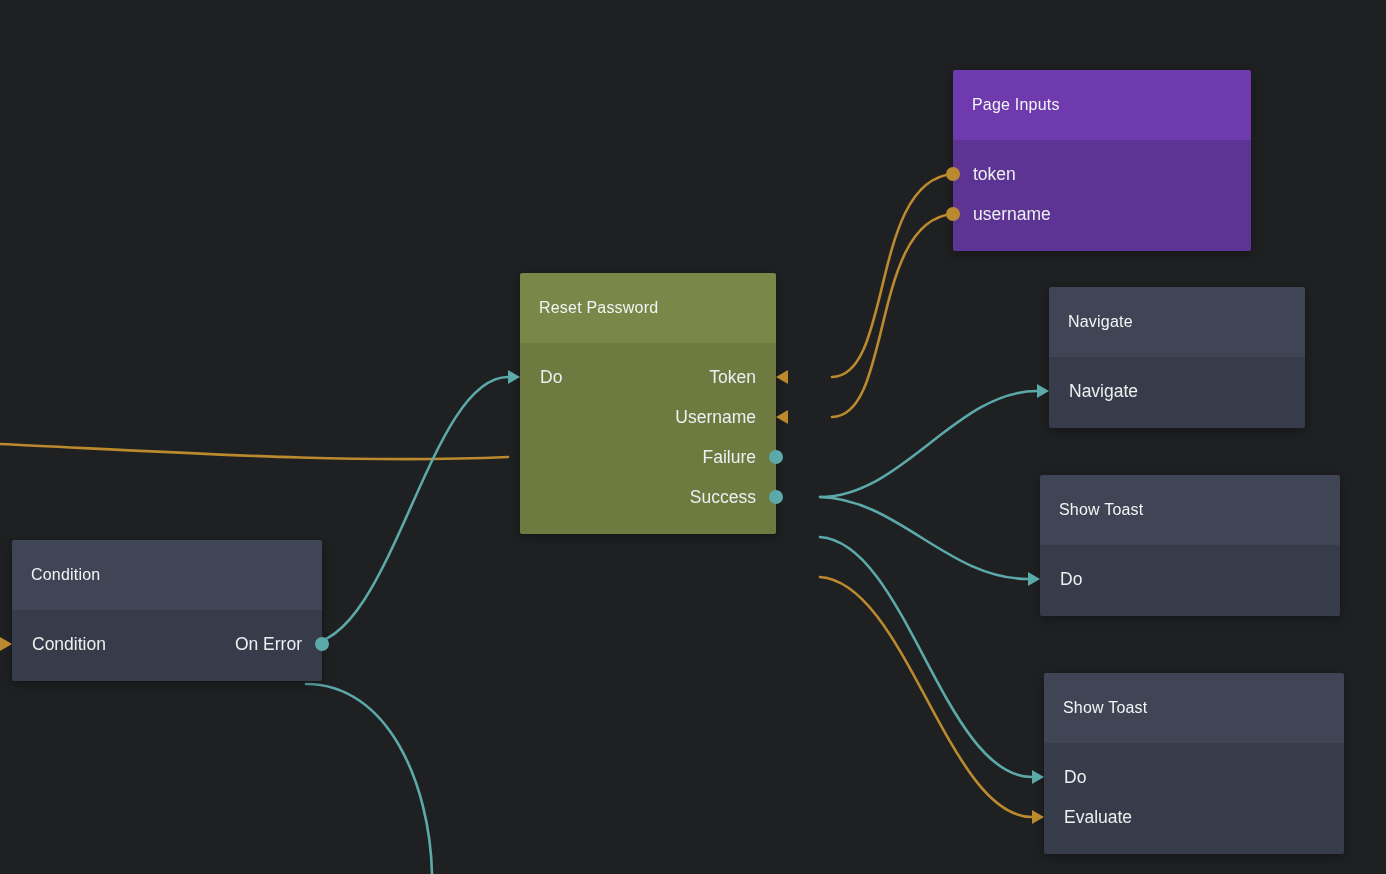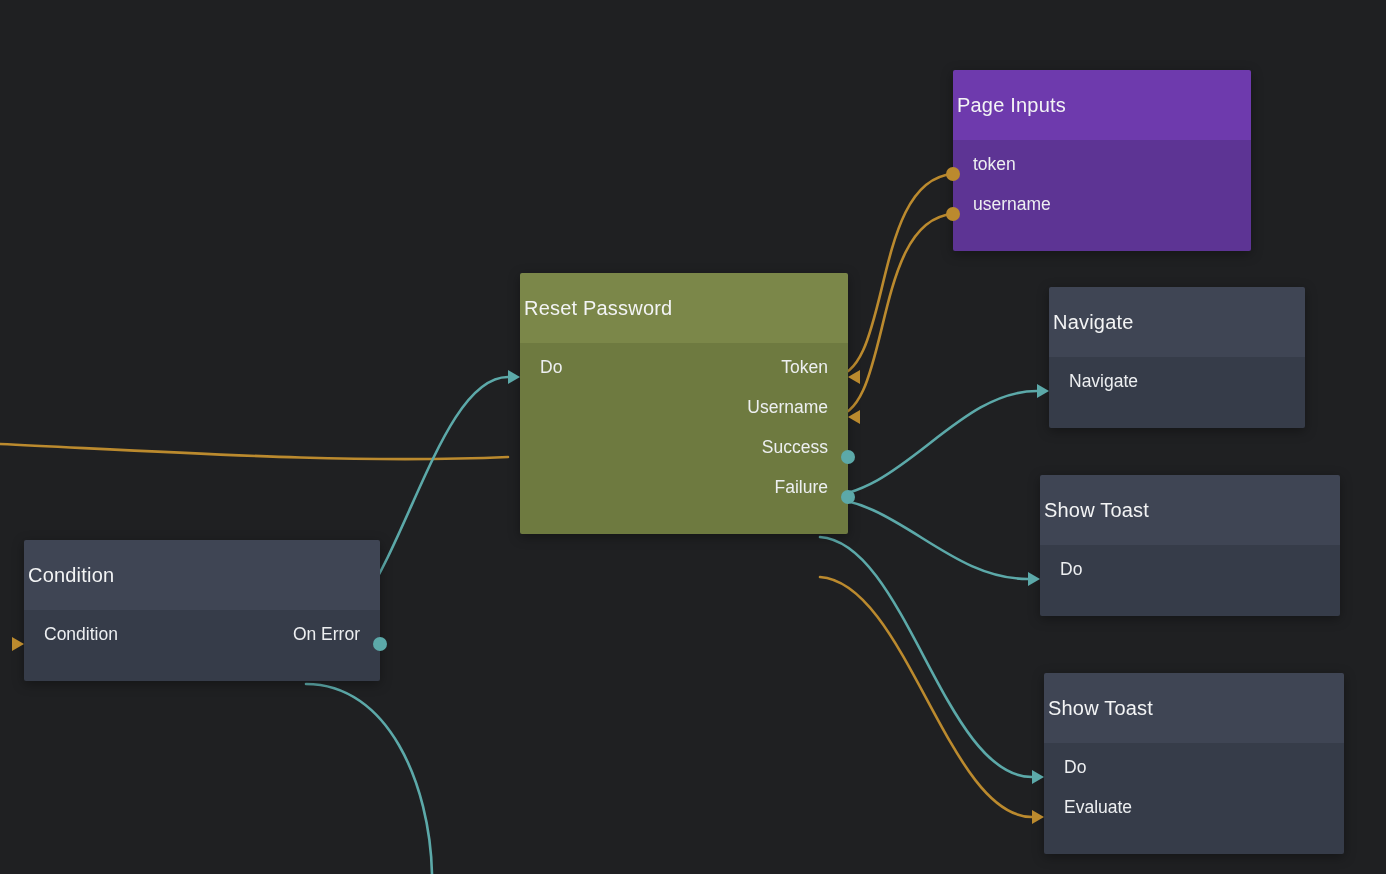--- a/index.html
+++ b/index.html
@@ -9,24 +9,24 @@
     background:#1f2022;
     font-family:"Liberation Sans", sans-serif;
   }
   #canvas{position:relative;width:1386px;height:874px}
   #edge-layer{position:absolute;left:0;top:0;width:1386px;height:874px;overflow:visible}
   .edge{fill:none;stroke-width:2.6px;stroke-linecap:round}
   .edge.signal{stroke:#5ca9a9}
   .edge.data{stroke:#bb8a2e}
 
   .node{position:absolute;border-radius:2px;box-shadow:0 3px 12px rgba(0,0,0,.35)}
-  .hdr{height:70px;display:flex;align-items:center;padding:0 4px;font-size:20px;
+  .hdr{height:70px;display:flex;align-items:center;padding:0 19px;font-size:16px;
        color:#f3f4f5;border-radius:2px 2px 0 0;letter-spacing:.2px}
   .bdy{padding:14px 0 17px;border-radius:0 0 2px 2px}
-  .row{position:relative;height:40px;display:flex;align-items:flex-start;
+  .row{position:relative;height:40px;display:flex;align-items:center;
        padding:0 20px;font-size:17.5px;color:#edeff1}
   .lbl-r{margin-left:auto}
 
   .n-purple .hdr{background:#6e3aad}
   .n-purple .bdy{background:#5d3494}
   .n-olive  .hdr{background:#7b8749}
   .n-olive  .bdy{background:#6e7a40}
   .n-slate  .hdr{background:#3f4554}
   .n-slate  .bdy{background:#363c49}
 
@@ -66,39 +66,39 @@
         <span>token</span>
         <span class="marker dot data" style="left:-7px"></span>
       </div>
       <div class="row">
         <span>username</span>
         <span class="marker dot data" style="left:-7px"></span>
       </div>
     </div>
   </div>
 
-  <div class="node n-olive" style="left:520px;top:273px;width:328px">
+  <div class="node n-olive" style="left:520px;top:273px;width:256px">
     <div class="hdr">Reset Password</div>
     <div class="bdy">
       <div class="row">
         <span>Do</span>
         <span class="lbl-r">Token</span>
         <span class="marker arrow-right signal" style="left:-12px"></span>
         <span class="marker arrow-left data" style="right:-12px"></span>
       </div>
       <div class="row">
         <span class="lbl-r">Username</span>
         <span class="marker arrow-left data" style="right:-12px"></span>
       </div>
       <div class="row">
-        <span class="lbl-r">Success</span>
+        <span class="lbl-r">Failure</span>
         <span class="marker dot signal" style="right:-7px"></span>
       </div>
       <div class="row">
-        <span class="lbl-r">Failure</span>
+        <span class="lbl-r">Success</span>
         <span class="marker dot signal" style="right:-7px"></span>
       </div>
     </div>
   </div>
 
   <div class="node n-slate" style="left:1049px;top:287px;width:256px">
     <div class="hdr">Navigate</div>
     <div class="bdy">
       <div class="row">
         <span>Navigate</span>
@@ -124,21 +124,21 @@
         <span>Do</span>
         <span class="marker arrow-right signal" style="left:-12px"></span>
       </div>
       <div class="row">
         <span>Evaluate</span>
         <span class="marker arrow-right data" style="left:-12px"></span>
       </div>
     </div>
   </div>
 
-  <div class="node n-slate" style="left:24px;top:540px;width:356px">
+  <div class="node n-slate" style="left:12px;top:540px;width:310px">
     <div class="hdr">Condition</div>
     <div class="bdy">
       <div class="row">
         <span>Condition</span>
         <span class="lbl-r">On Error</span>
         <span class="marker arrow-right data" style="left:-12px"></span>
         <span class="marker dot signal" style="right:-7px"></span>
       </div>
     </div>
   </div>

